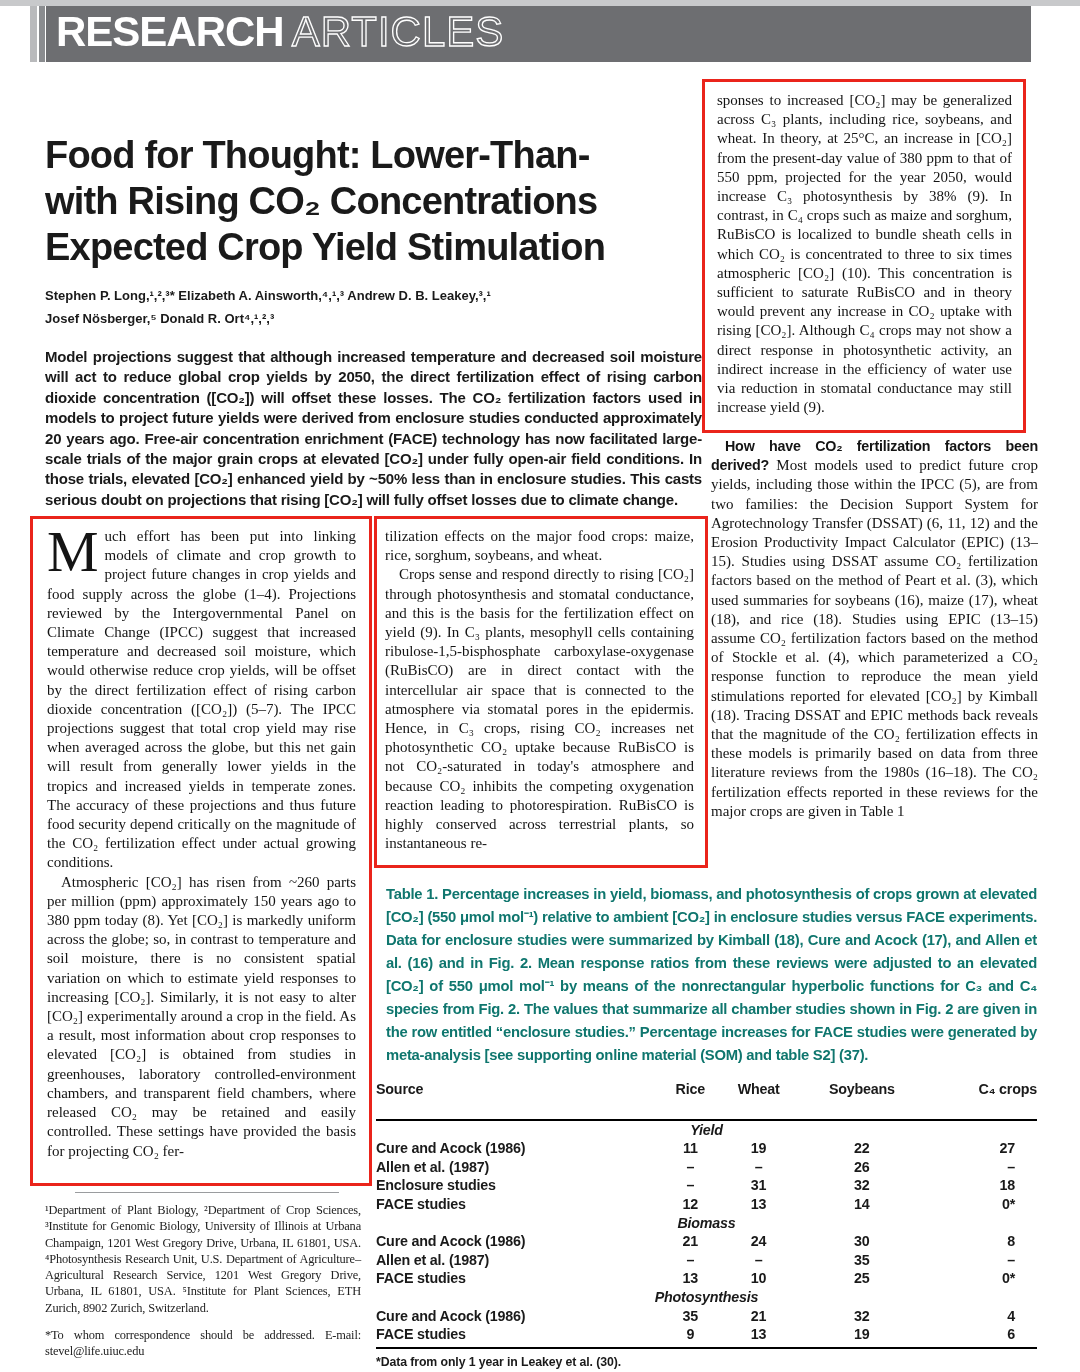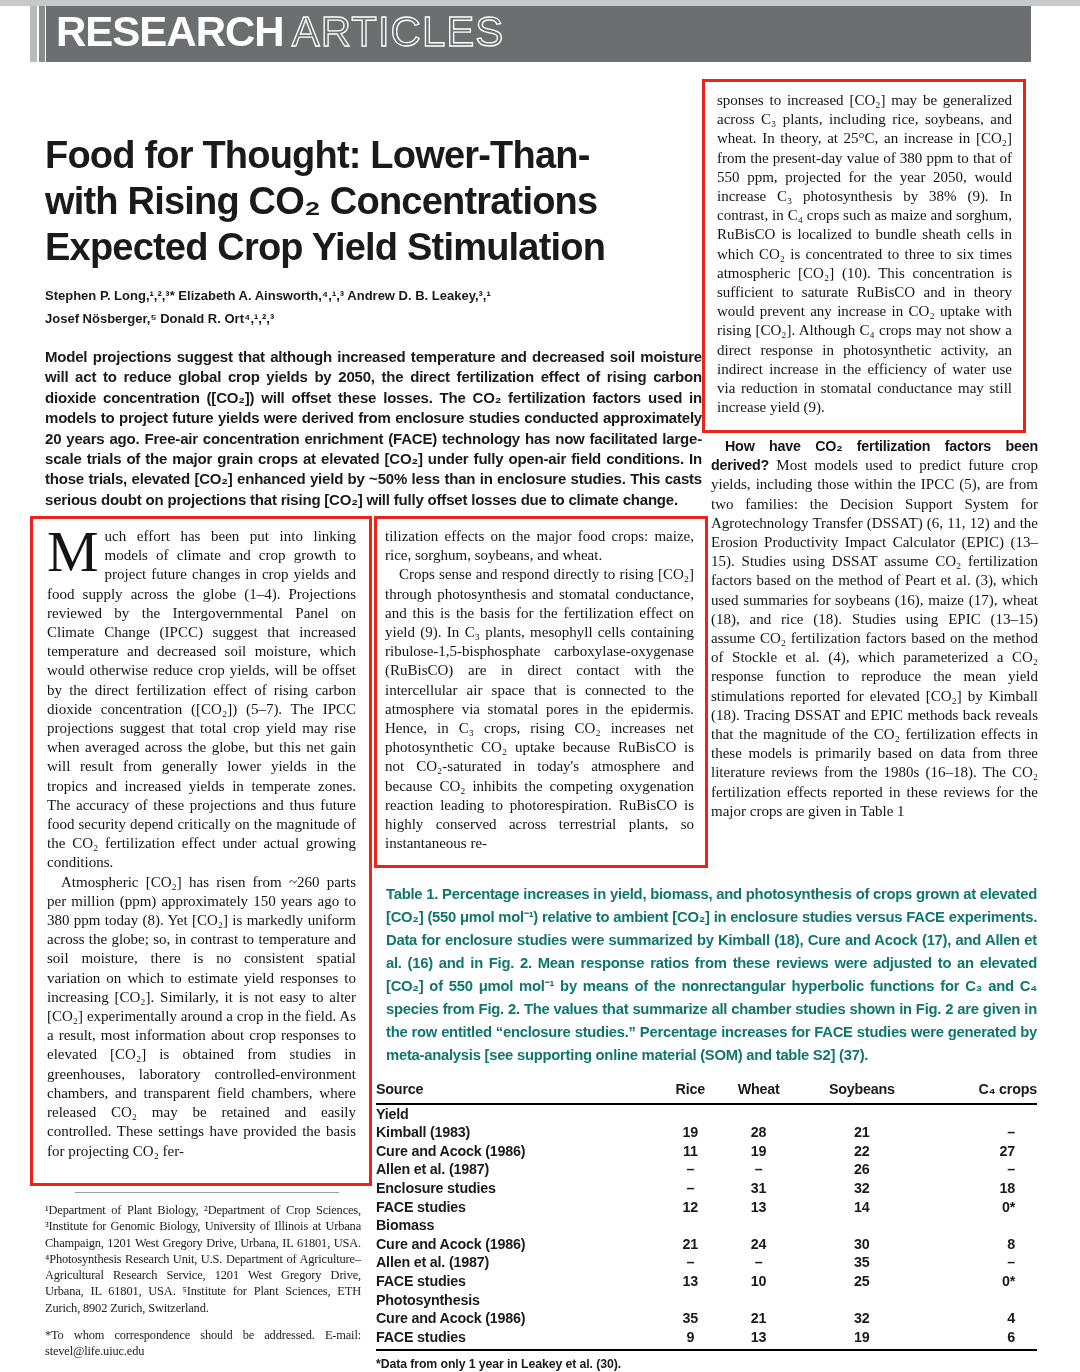--- a/index.html
+++ b/index.html
@@ -57,29 +57,29 @@
   .tableblock { position:absolute; left:376px; top:883px; width:661px; }
   .tcaption {
     font-size:14.8px; line-height:23px; font-weight:700; letter-spacing:-0.25px;
     text-align:justify; color:#0f766e;margin-left:10px;
   }
   table.datatable {
     width:100%; border-collapse:collapse; margin-top:11px;
     font-family:"Liberation Sans", sans-serif; font-size:14.3px; line-height:18.6px;
     font-weight:700; color:#1a1a1a; letter-spacing:-0.2px;
   }
-  table.datatable th { text-align:center; padding:2px 0 4px 0; border-bottom:2px solid #000; }
+  table.datatable th { text-align:center; padding:2px 0 20px 0; border-bottom:2px solid #000; }
   table.datatable th.c-src { text-align:left; }
   table.datatable th.c-last { text-align:right; }
   table.datatable td { padding:0; height:18.6px; }
   td.c-src { text-align:left; }
   td.c-num { text-align:center; }
   td.c-last { text-align:right; padding-right:22px !important; }
   th.c-last { padding-right:0; }
-  tr.section-row td { text-align:left; }
+  tr.section-row td { text-align:center; font-style:italic; }
   tr.last-data td { border-bottom:2px solid #000; padding-bottom:3px; }
   .tfootnote { margin-top:6px; font-size:12.3px; font-weight:700; letter-spacing:-0.1px; color:#1a1a1a; }
   
   .fnblock { position:absolute; left:45px; top:1192px; width:316px; }
   .fndivider { width:264px; height:1px; background:#9a9c9f; margin:0 0 9px 30px; }
   .fntext {
     font-size:12.4px; line-height:16.3px; font-weight:400; letter-spacing:-0.15px;
     text-align:justify; color:#222;font-family:Liberation Serif, serif;
   }
   .fncorr { margin-top:11px; }
@@ -144,27 +144,20 @@
             <th class="c-num">Wheat</th>
             <th class="c-num">Soybeans</th>
             <th class="c-last">C₄ crops</th>
           </tr>
         </thead>
       <tbody id="t-body">
           <tr class="section-row">
             <td colspan="5">Yield</td>
           </tr>
           <tr>
-            <td class="c-src">Kimball (1983)</td>
-            <td class="c-num">19</td>
-            <td class="c-num">28</td>
-            <td class="c-num">21</td>
-            <td class="c-last">–</td>
-          </tr>
-          <tr>
             <td class="c-src">Cure and Acock (1986)</td>
             <td class="c-num">11</td>
             <td class="c-num">19</td>
             <td class="c-num">22</td>
             <td class="c-last">27</td>
           </tr>
           <tr>
             <td class="c-src">Allen et al. (1987)</td>
             <td class="c-num">–</td>
             <td class="c-num">–</td>

